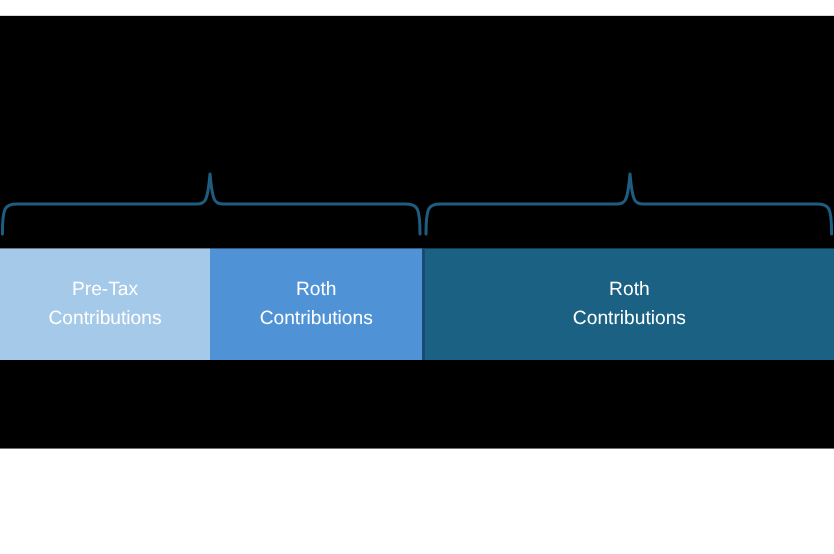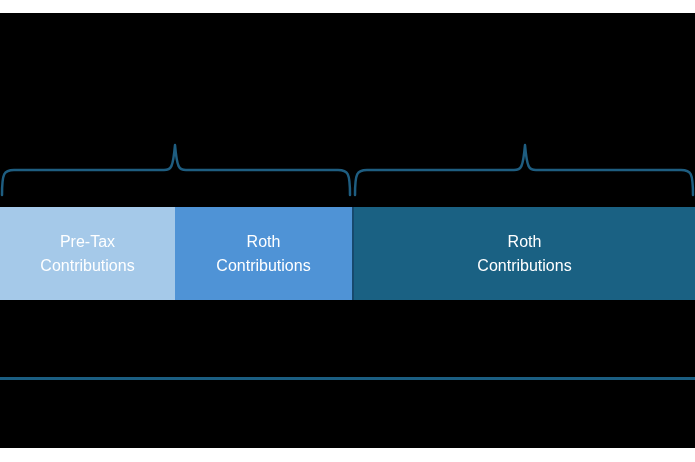--- a/index.html
+++ b/index.html
@@ -4,21 +4,21 @@
 <style>
   html, body {
     margin: 0;
     padding: 0;
     background: #ffffff;
     font-family: "Liberation Sans", sans-serif;
   }
   .stage {
     position: relative;
     width: 695px;
-    height: 462px;
+    height: 374px;
     overflow: hidden;
     background: #ffffff;
   }
   .canvas-black {
     position: absolute;
     left: 0;
     top: 13px;
     width: 695px;
     height: 435px;
     background: #000000;

